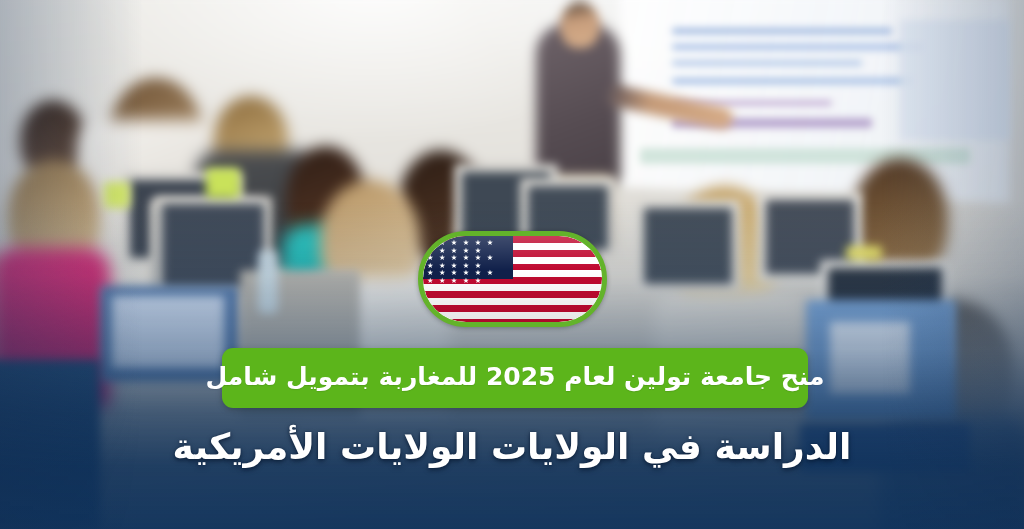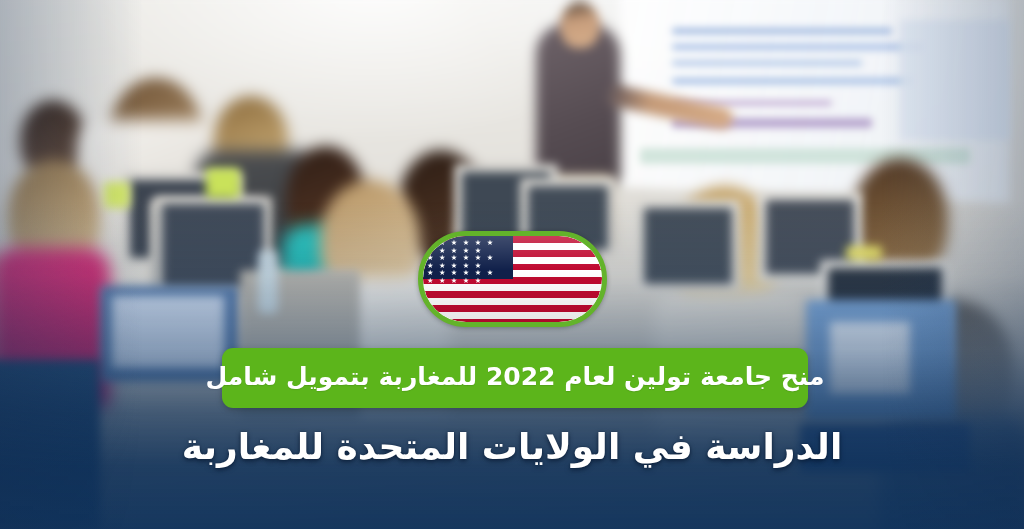--- a/index.html
+++ b/index.html
@@ -330,18 +330,18 @@
  ★ ★ ★ ★ ★
 ★ ★ ★ ★ ★ ★
  ★ ★ ★ ★ ★
 ★ ★ ★ ★ ★ ★</div>
       </div>
       <div class="flag-gloss"></div>
     </div>
   </div>
 
   <div class="green-banner">
-    <div class="green-banner-text">منح جامعة تولين لعام 2022 للمغاربة بتمويل شامل</div>
+    <div class="green-banner-text">منح جامعة تولين لعام 2025 للمغاربة بتمويل شامل</div>
   </div>
 
-  <div class="bottom-headline">الدراسة في الولايات المتحدة للمغاربة</div>
+  <div class="bottom-headline">الدراسة في الولايات الولايات الأمريكية</div>
 
 </div>
 
 </body></html>

